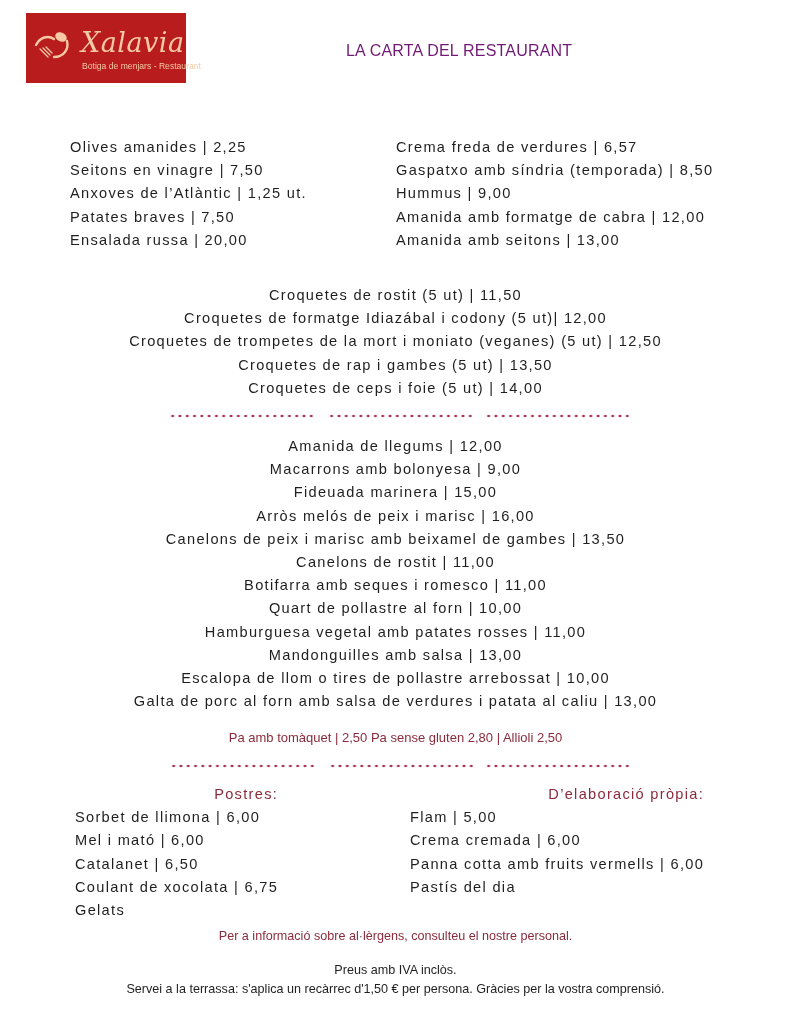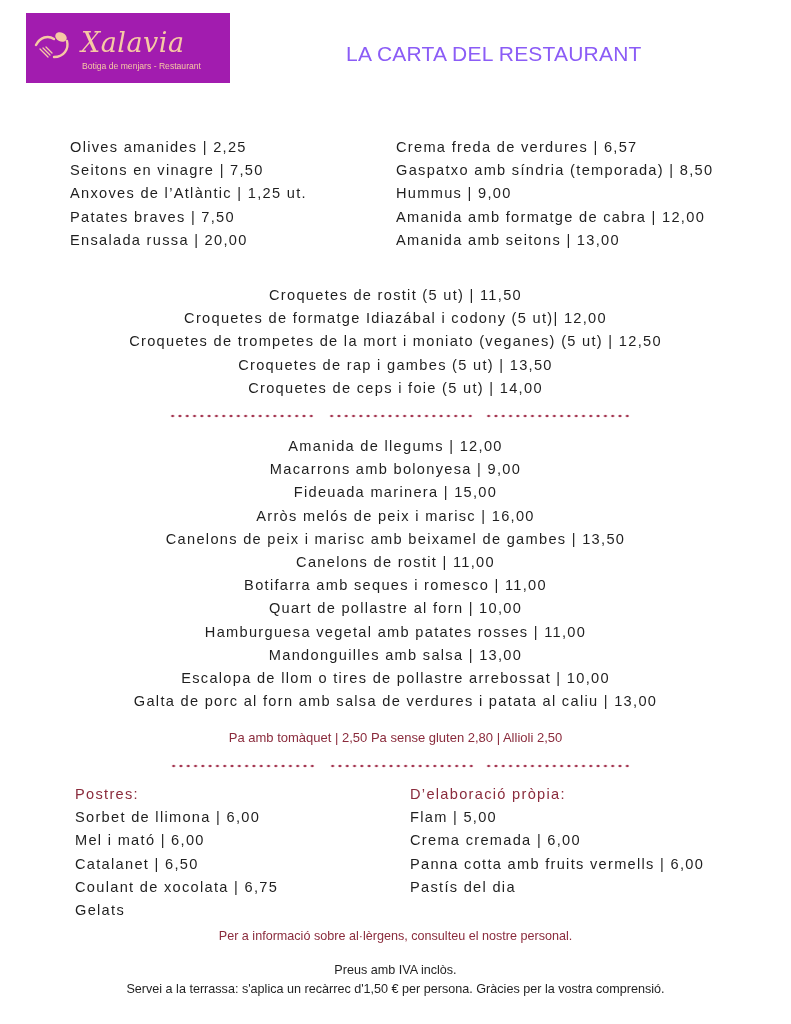--- a/index.html
+++ b/index.html
@@ -1,39 +1,39 @@
 <!DOCTYPE html>
 <html><head>
 <meta charset="utf-8">
 <style>
   html, body { margin:0; padding:0; background:#ffffff; }
   body { width:791px; height:1024px; position:relative; overflow:hidden;
          font-family:"DejaVu Sans", sans-serif; color:#1f1f1f; }
-  .logo { position:absolute; left:26px; top:13px; width:204px; height:70px;
-          background:#a21caf; }
+  .logo { position:absolute; left:26px; top:13px; width:160px; height:70px;
+          background:#b91c1c; }
   .logo-icon { position:absolute; left:8px; top:14px; width:40px; height:38px; }
   .logo-name { position:absolute; left:55px; top:14px; font-family:"DejaVu Serif", serif;
                font-style:italic; font-size:27px; color:#f6c9a4; letter-spacing:0.5px; line-height:32px; }
   .logo-tag { position:absolute; left:56px; top:48px; font-family:"Liberation Sans", sans-serif;
               font-size:8.6px; color:#f6c9a4; white-space:nowrap; }
   .title { position:absolute; left:346px; top:42px; font-family:"Liberation Sans", sans-serif;
-           font-size:21px; color:#8b5cf6; letter-spacing:0.2px; white-space:nowrap; }
+           font-size:16px; color:#701a75; letter-spacing:0.2px; white-space:nowrap; }
   .col { position:absolute; font-family:"Liberation Sans", sans-serif; font-size:14.6px;
          letter-spacing:1.3px; line-height:23.2px; white-space:nowrap; color:#1f1f1f; }
   .col div { height:23.2px; }
   .center { position:absolute; left:0; width:791px; text-align:center;
             font-family:"Liberation Sans", sans-serif; font-size:14.6px; letter-spacing:1.3px;
             line-height:23.2px; white-space:nowrap; color:#1f1f1f; }
   .center div { height:23.2px; }
   .dots { position:absolute; height:4px; }
   .dotgroup { position:absolute; top:0; height:4px;
               background-image: radial-gradient(circle, #a3344f 1.3px, transparent 1.6px);
               background-size:7.3px 4px; background-repeat:repeat-x; }
   .red { color:#8a2b3c; }
-  .sub-head { color:#8a2b3c; }
+  .sub-head { color:#8a2b3c;text-align:right; }
   .note { position:absolute; left:0; width:791px; text-align:center;
           font-family:"Liberation Sans", sans-serif; font-size:12.6px; white-space:nowrap; }
 </style>
 </head>
 <body>
 
 <div class="logo">
   <svg class="logo-icon" viewBox="0 0 40 38">
     <path d="M2 18 C6 10, 14 8, 20 12" stroke="#f6c9a4" stroke-width="2.4" fill="none" stroke-linecap="round"></path>
     <ellipse cx="27" cy="10" rx="6" ry="4.5" fill="#f6c9a4" transform="rotate(25 27 10)"></ellipse>

